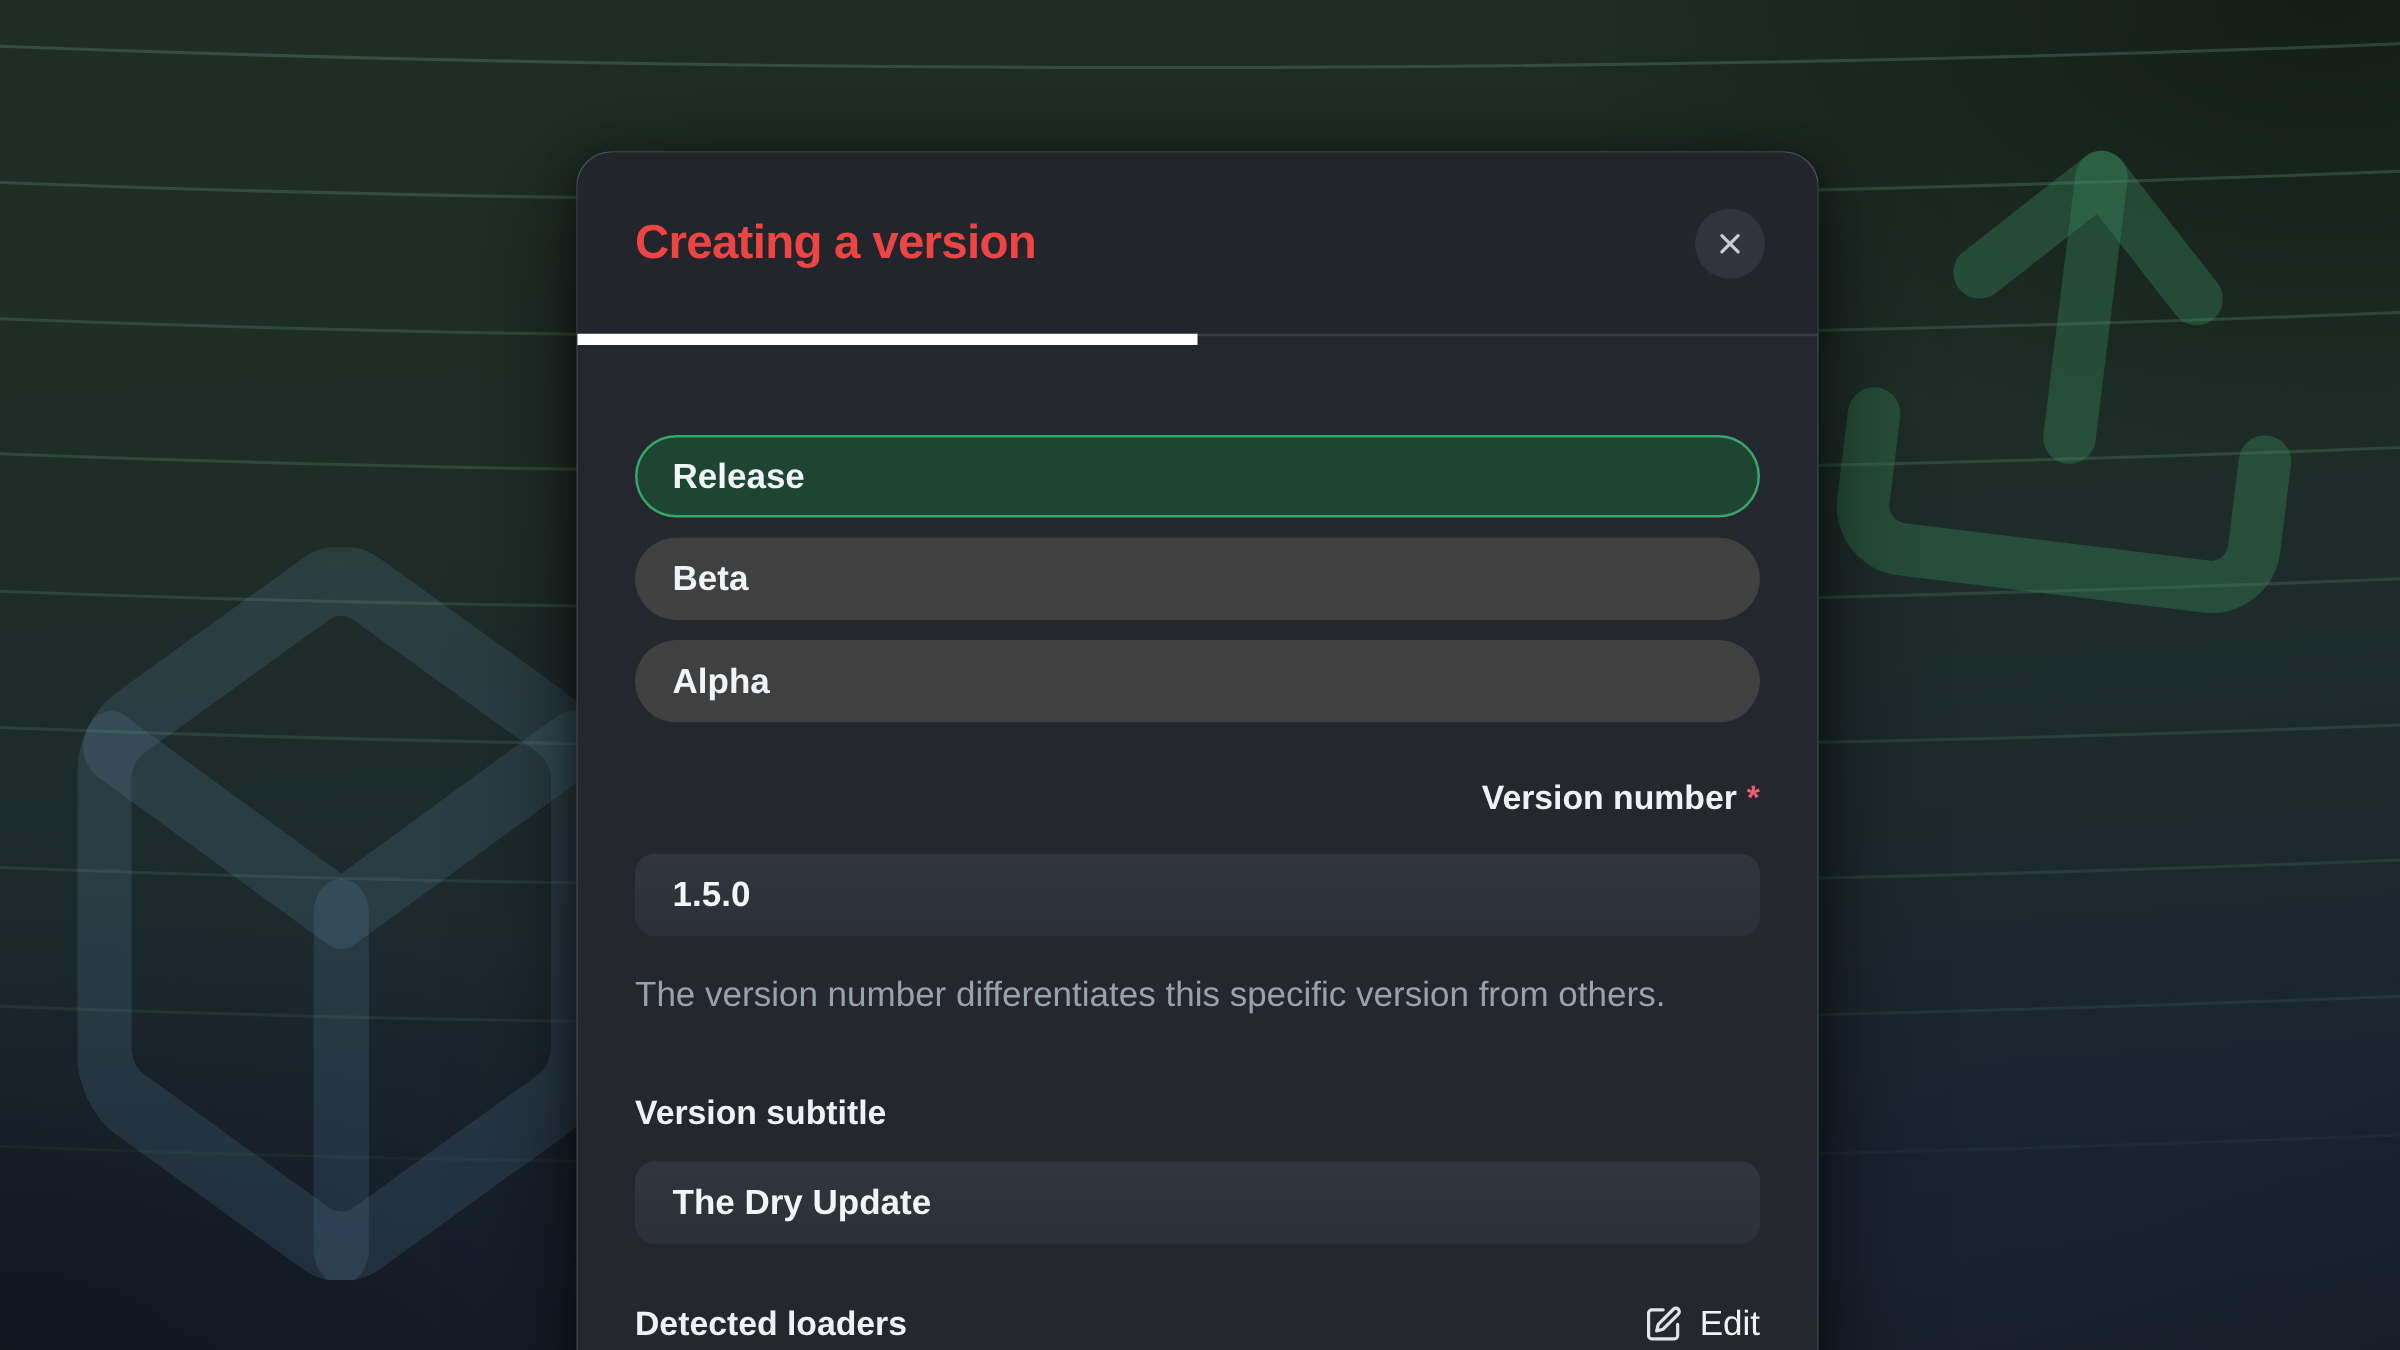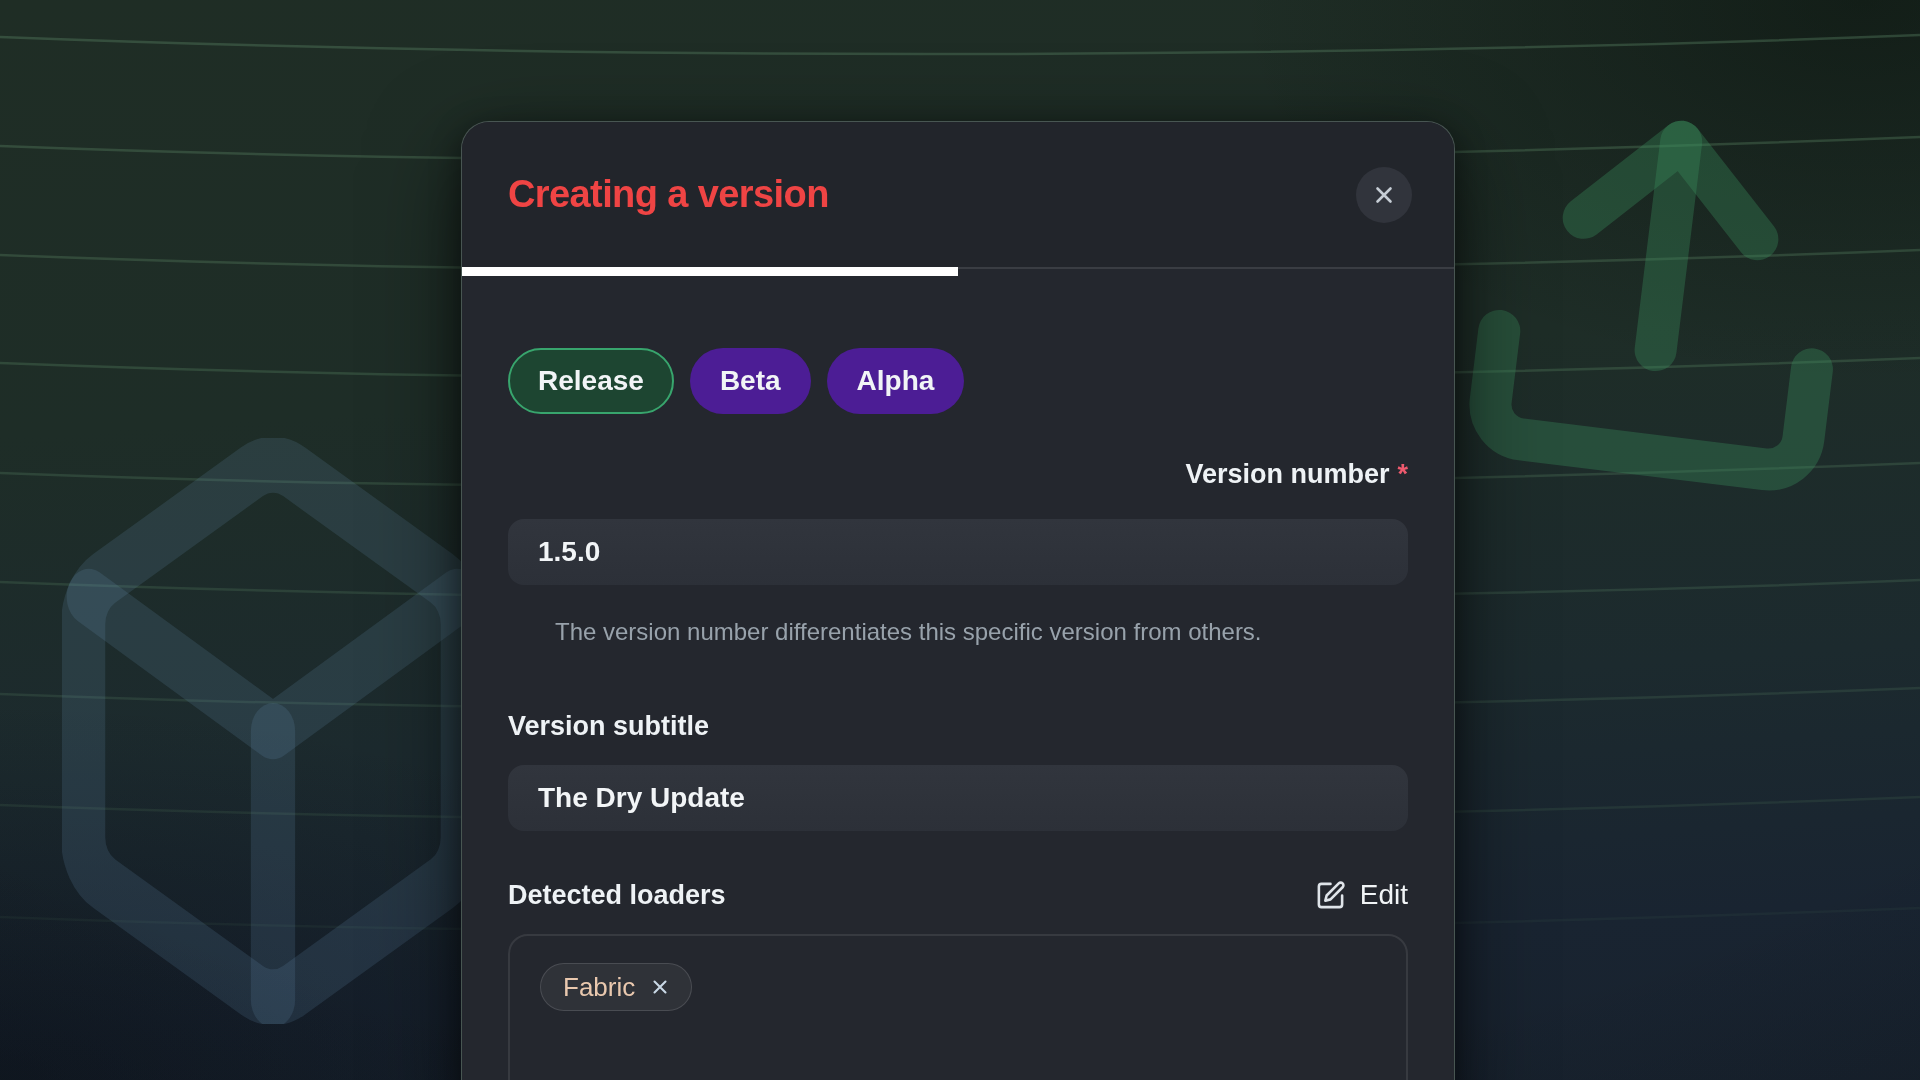--- a/index.html
+++ b/index.html
@@ -40,36 +40,36 @@
   .close-btn svg { width:26px; height:26px; stroke:#c6cdd5; stroke-width:2.4; fill:none; stroke-linecap:round; }
 
   .progress { position:relative; height:9px; }
   .progress-track { position:absolute; left:0; right:0; top:0; height:2px; background:rgba(255,255,255,0.10); }
   .progress-fill { position:absolute; left:0; top:0; height:9px; width:50%; background:#ffffff; }
 
   .modal-body { padding:45px 46px 0 46px; }
   .field-label { font-size:27px; font-weight:700; color:#eef2f5; line-height:32px; }
   .required { color:#ee5a6e; font-weight:700; margin-left:8px; }
 
-  .type-row { display:flex; gap:16px; margin-top:27px; }
+  .type-row { display:flex; gap:16px; margin-top:27px;flex-direction:column; }
   .type-btn {
     height:66px; border-radius:33px; padding:0 28px; border:2px solid transparent;
     display:flex; align-items:center; font-size:28px; font-weight:700; color:#f1f4f6;
-    background:#4c1d95; cursor:pointer; font-family:inherit;
+    background:#404040; cursor:pointer; font-family:inherit;
   }
   .type-btn.selected { background:#1d4531; border-color:#38a56d; }
 
   .vn-label { margin-top:44px;text-align:right; }
   .text-input {
     margin-top:29px; width:100%; height:66px; border-radius:16px; border:none; outline:none;
     background:linear-gradient(180deg,#31353d,#2c3038);
     padding:0 30px; font-size:28px; font-weight:700; color:#f2f5f7; font-family:inherit;
     display:block;
   }
-  .help-text { margin-top:25px; max-width:880px; font-size:24px; line-height:44px; color:#98a2ab;margin-left:47px; }
+  .help-text { margin-top:25px; max-width:880px; font-size:28px; line-height:44px; color:#98a2ab; }
 
   .subtitle-label { margin-top:56px; }
   .subtitle-input { margin-top:23px; }
 
   .loaders-row { margin-top:48px; display:flex; align-items:center; justify-content:space-between; }
   .edit-btn {
     display:flex; align-items:center; gap:14px; background:none; border:none; cursor:pointer;
     font-size:28px; font-weight:400; color:#f1f4f6; font-family:inherit;
   }
   .edit-btn svg { width:31px; height:31px; stroke:#dfe4e9; stroke-width:2; fill:none; stroke-linecap:round; stroke-linejoin:round; }

